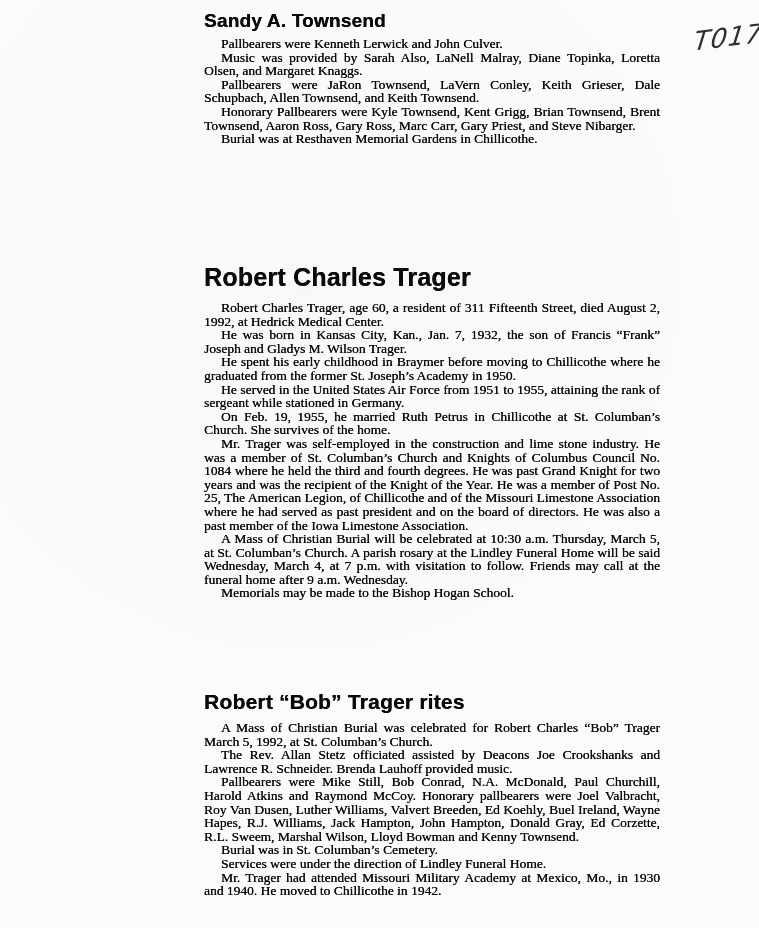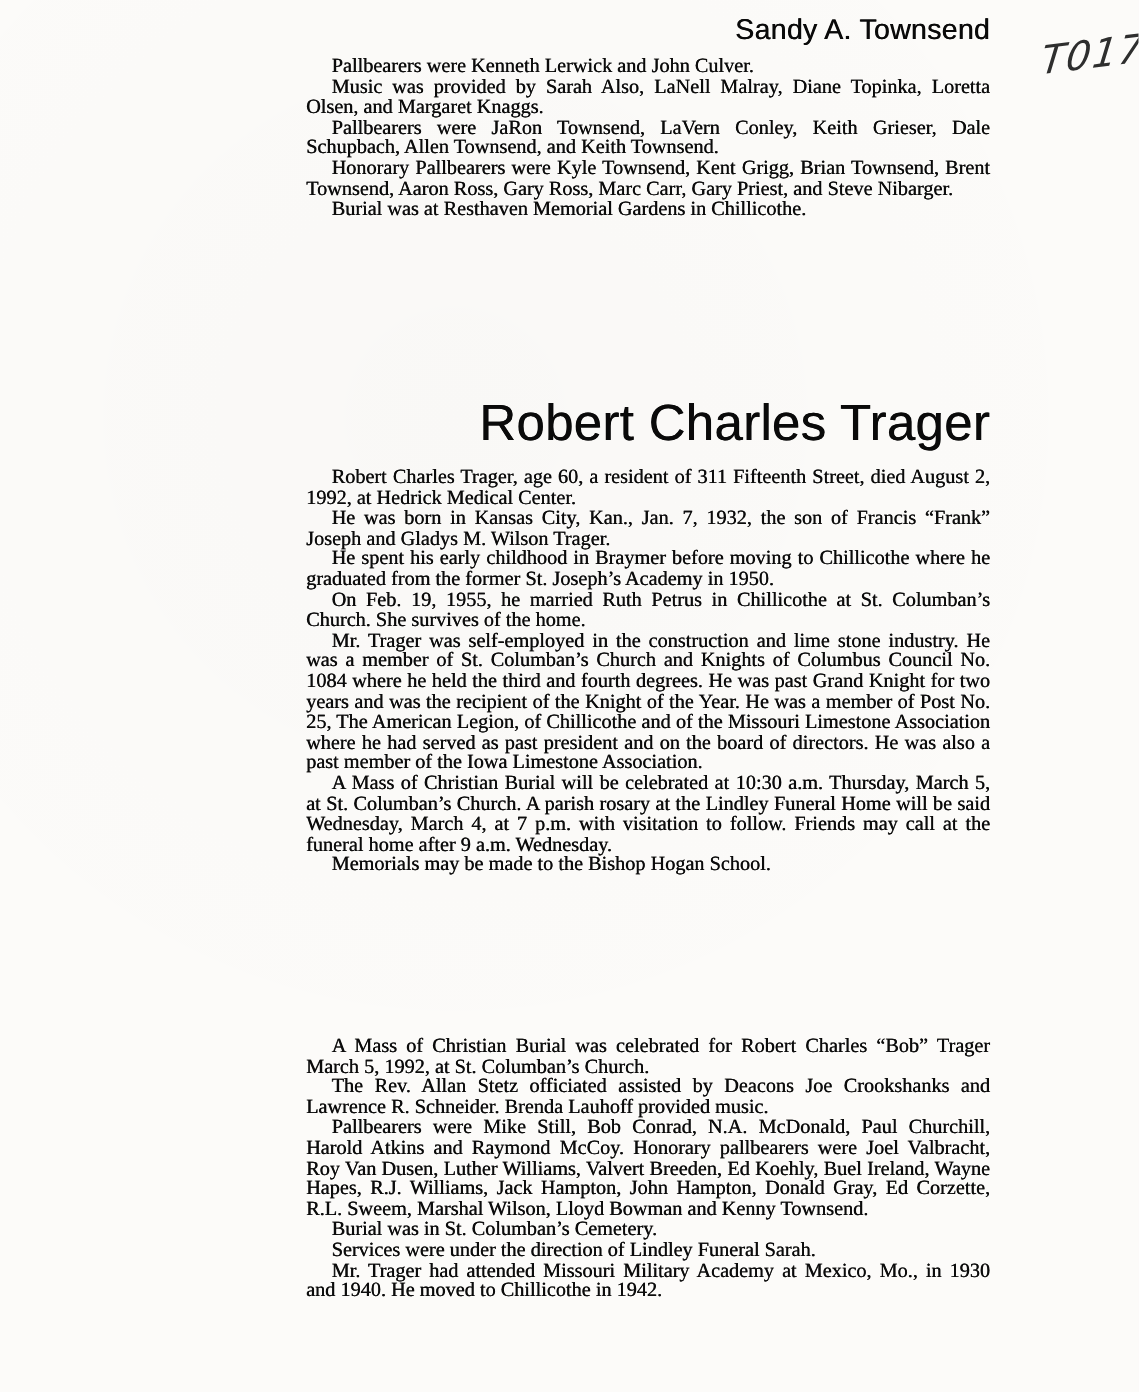--- a/index.html
+++ b/index.html
@@ -21,31 +21,31 @@
       #fcfbf9;
   }
   .section {
     position: absolute;
     left: 204px;
     width: 456px;
     color: #0b0b0b;
   }
   .obit-title {
     font-family: "Liberation Sans", sans-serif;
-    font-weight: normal;
-    text-align: right;
+    font-weight: bold;
+    text-align: left;
     margin: 0;
     color: #0a0a0a;
     letter-spacing: 0.2px;
     text-shadow: 0.3px 0 0 currentColor;
   }
   #section-townsend { top: 10px; }
   #section-townsend .obit-title { font-size: 19px; margin-bottom: 5px; }
   #section-trager { top: 263px; }
-  #section-trager .obit-title { font-size: 34px; margin-bottom: 9px; }
+  #section-trager .obit-title { font-size: 25px; margin-bottom: 9px; }
   #section-trager-rites { top: 690px; }
   #section-trager-rites .obit-title { font-size: 21px; margin-bottom: 7px; }
   .obit-body p {
     font-family: "Liberation Serif", serif;
     font-size: 13.5px;
     line-height: 13.6px;
     text-align: justify;
     text-indent: 17px;
     margin: 0;
     hyphens: auto;
@@ -84,31 +84,33 @@
       <p>Burial was at Resthaven Memorial Gardens in Chillicothe.</p>
     </div>
   </div>
 
   <div class="section" id="section-trager">
     <h1 class="obit-title">Robert Charles Trager</h1>
     <div class="obit-body">
       <p>Robert Charles Trager, age 60, a resident of 311 Fifteenth Street, died August 2, 1992, at Hedrick Medical Center.</p>
       <p>He was born in Kansas City, Kan., Jan. 7, 1932, the son of Francis “Frank” Joseph and Gladys M. Wilson Trager.</p>
       <p>He spent his early childhood in Braymer before moving to Chillicothe where he graduated from the former St. Joseph’s Academy in 1950.</p>
+      <p>He served in the United States Air Force from 1951 to 1955, attaining the rank of sergeant while stationed in Germany.</p>
       <p>On Feb. 19, 1955, he married Ruth Petrus in Chillicothe at St. Columban’s Church. She survives of the home.</p>
       <p>Mr. Trager was self-employed in the construction and lime stone industry. He was a member of St. Columban’s Church and Knights of Columbus Council No. 1084 where he held the third and fourth degrees. He was past Grand Knight for two years and was the recipient of the Knight of the Year. He was a member of Post No. 25, The American Legion, of Chillicothe and of the Missouri Limestone Association where he had served as past president and on the board of directors. He was also a past member of the Iowa Limestone Association.</p>
       <p>A Mass of Christian Burial will be celebrated at 10:30 a.m. Thursday, March 5, at St. Columban’s Church. A parish rosary at the Lindley Funeral Home will be said Wednesday, March 4, at 7 p.m. with visitation to follow. Friends may call at the funeral home after 9 a.m. Wednesday.</p>
       <p>Memorials may be made to the Bishop Hogan School.</p>
     </div>
   </div>
 
   <div class="section" id="section-trager-rites">
+    <h2 class="obit-title">Robert “Bob” Trager rites</h2>
     <div class="obit-body">
       <p>A Mass of Christian Burial was celebrated for Robert Charles “Bob” Trager March 5, 1992, at St. Columban’s Church.</p>
       <p>The Rev. Allan Stetz officiated assisted by Deacons Joe Crookshanks and Lawrence R. Schneider. Brenda Lauhoff provided music.</p>
       <p>Pallbearers were Mike Still, Bob Conrad, N.A. McDonald, Paul Churchill, Harold Atkins and Raymond McCoy. Honorary pallbearers were Joel Valbracht, Roy Van Dusen, Luther Williams, Valvert Breeden, Ed Koehly, Buel Ireland, Wayne Hapes, R.J. Williams, Jack Hampton, John Hampton, Donald Gray, Ed Corzette, R.L. Sweem, Marshal Wilson, Lloyd Bowman and Kenny Townsend.</p>
       <p>Burial was in St. Columban’s Cemetery.</p>
-      <p>Services were under the direction of Lindley Funeral Sarah.</p>
+      <p>Services were under the direction of Lindley Funeral Home.</p>
       <p>Mr. Trager had attended Missouri Military Academy at Mexico, Mo., in 1930 and 1940. He moved to Chillicothe in 1942.</p>
     </div>
   </div>
 
 </div>
 
 </body></html>

